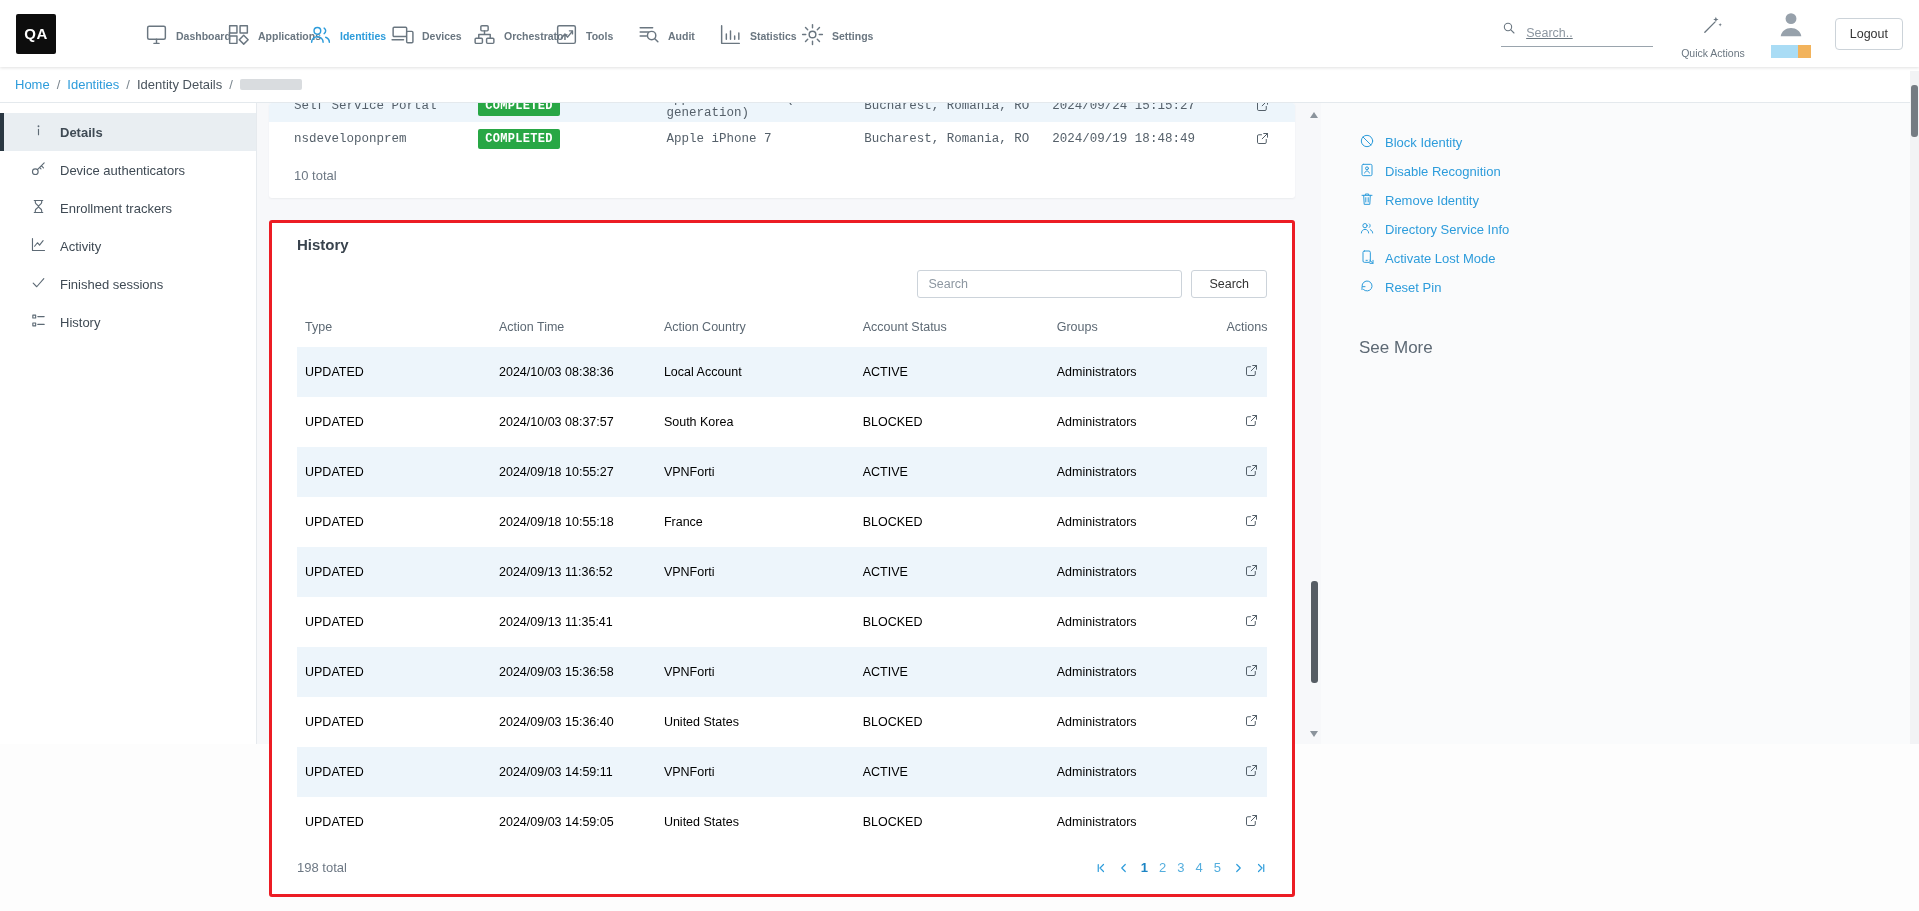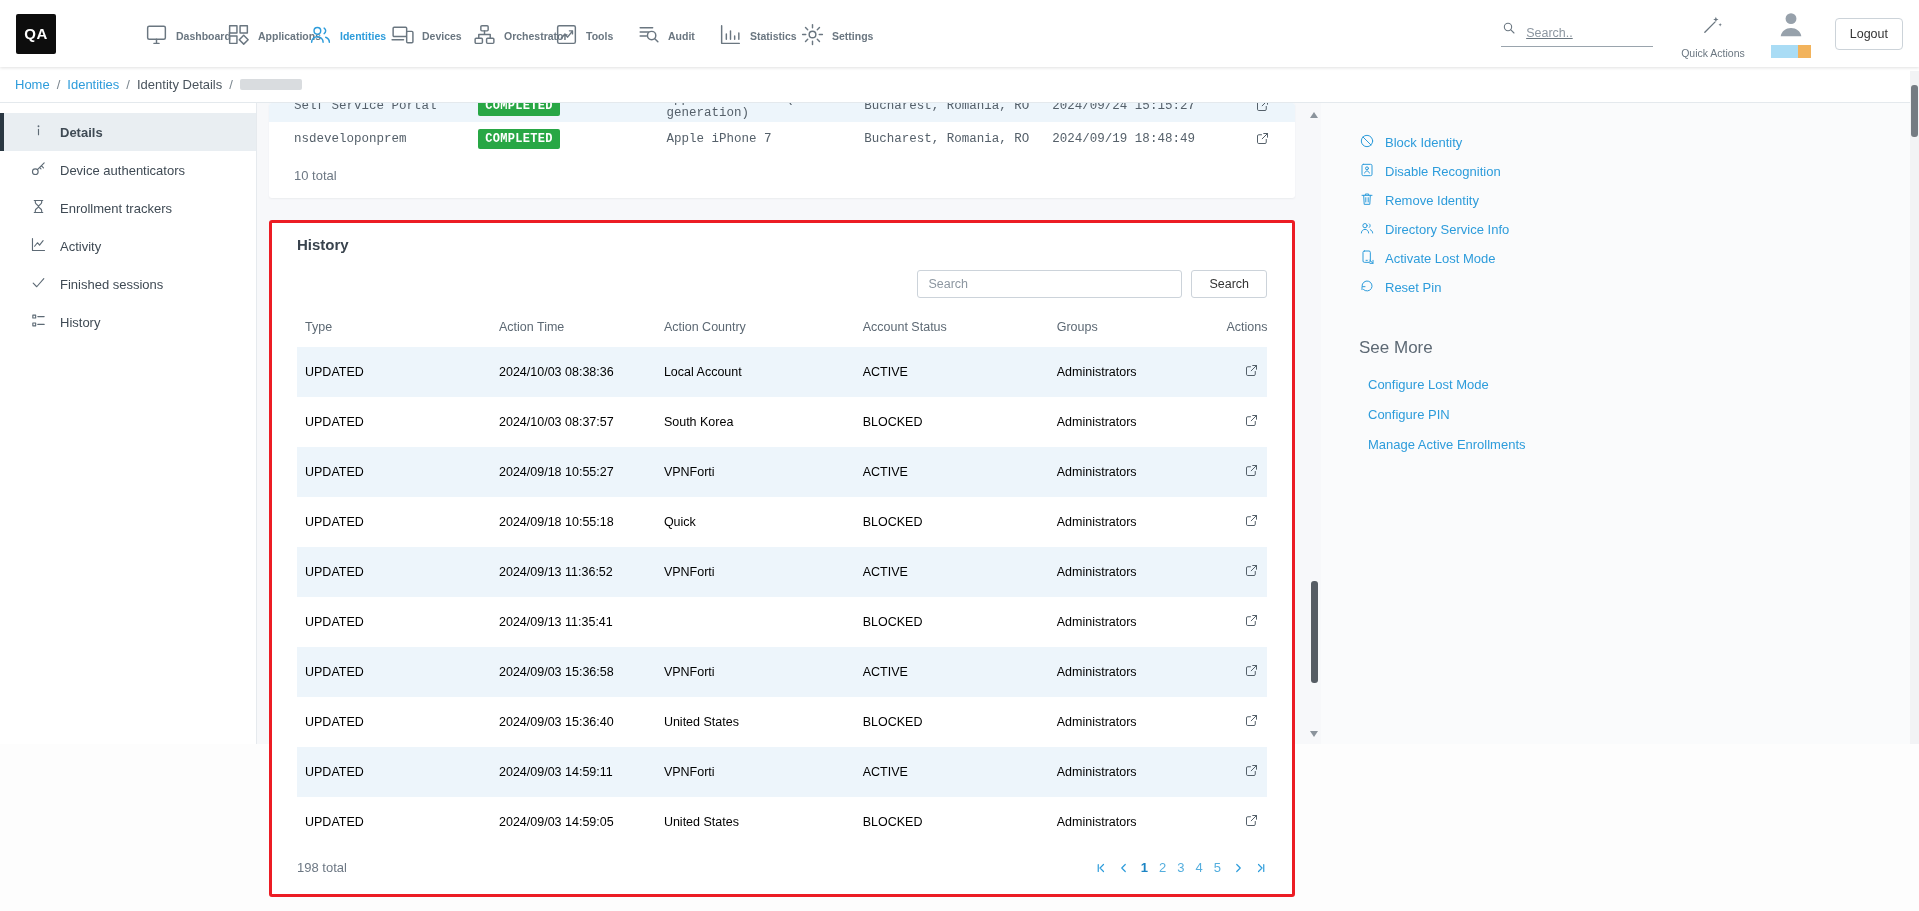--- a/index.html
+++ b/index.html
@@ -377,21 +377,21 @@
             <td class="cell-action"><span>
                   <svg viewBox="0 0 24 24">
                     <path d="M18 13.5v4.5a2 2 0 0 1-2 2H6a2 2 0 0 1-2-2V8a2 2 0 0 1 2-2h4.5"></path>
                     <path d="M14 4h6v6M20 4l-8.5 8.5"></path>
                   </svg>
                 </span></td>
           </tr>
             <tr>
             <td>UPDATED</td>
             <td>2024/09/18 10:55:18</td>
-            <td>Quick</td>
+            <td>France</td>
             <td>BLOCKED</td>
             <td>Administrators</td>
             <td class="cell-action"><span>
                   <svg viewBox="0 0 24 24">
                     <path d="M18 13.5v4.5a2 2 0 0 1-2 2H6a2 2 0 0 1-2-2V8a2 2 0 0 1 2-2h4.5"></path>
                     <path d="M14 4h6v6M20 4l-8.5 8.5"></path>
                   </svg>
                 </span></td>
           </tr>
             <tr>
@@ -555,25 +555,20 @@
     </div>
     <div class="panel-item">
       <span><svg viewBox="0 0 24 24">
             <path d="M4.5 12a7.5 7.5 0 1 1 2.2 5.3"></path>
             <path d="M4.5 17.5V13H9"></path>
           </svg></span>
       <span>Reset Pin</span>
     </div>
 
     <div class="see-more">See More</div>
-    <div class="see-more-links">
-      <span class="see-more-item">Configure Lost Mode</span>
-      <span class="see-more-item">Configure PIN</span>
-      <span class="see-more-item">Manage Active Enrollments</span>
-    </div>
   </aside>
 </div>
 
 <div class="page-bottom"></div>
 
 <div class="page-scrollbar">
   <span class="page-scroll-thumb"></span>
 </div>
 
 </body></html>

